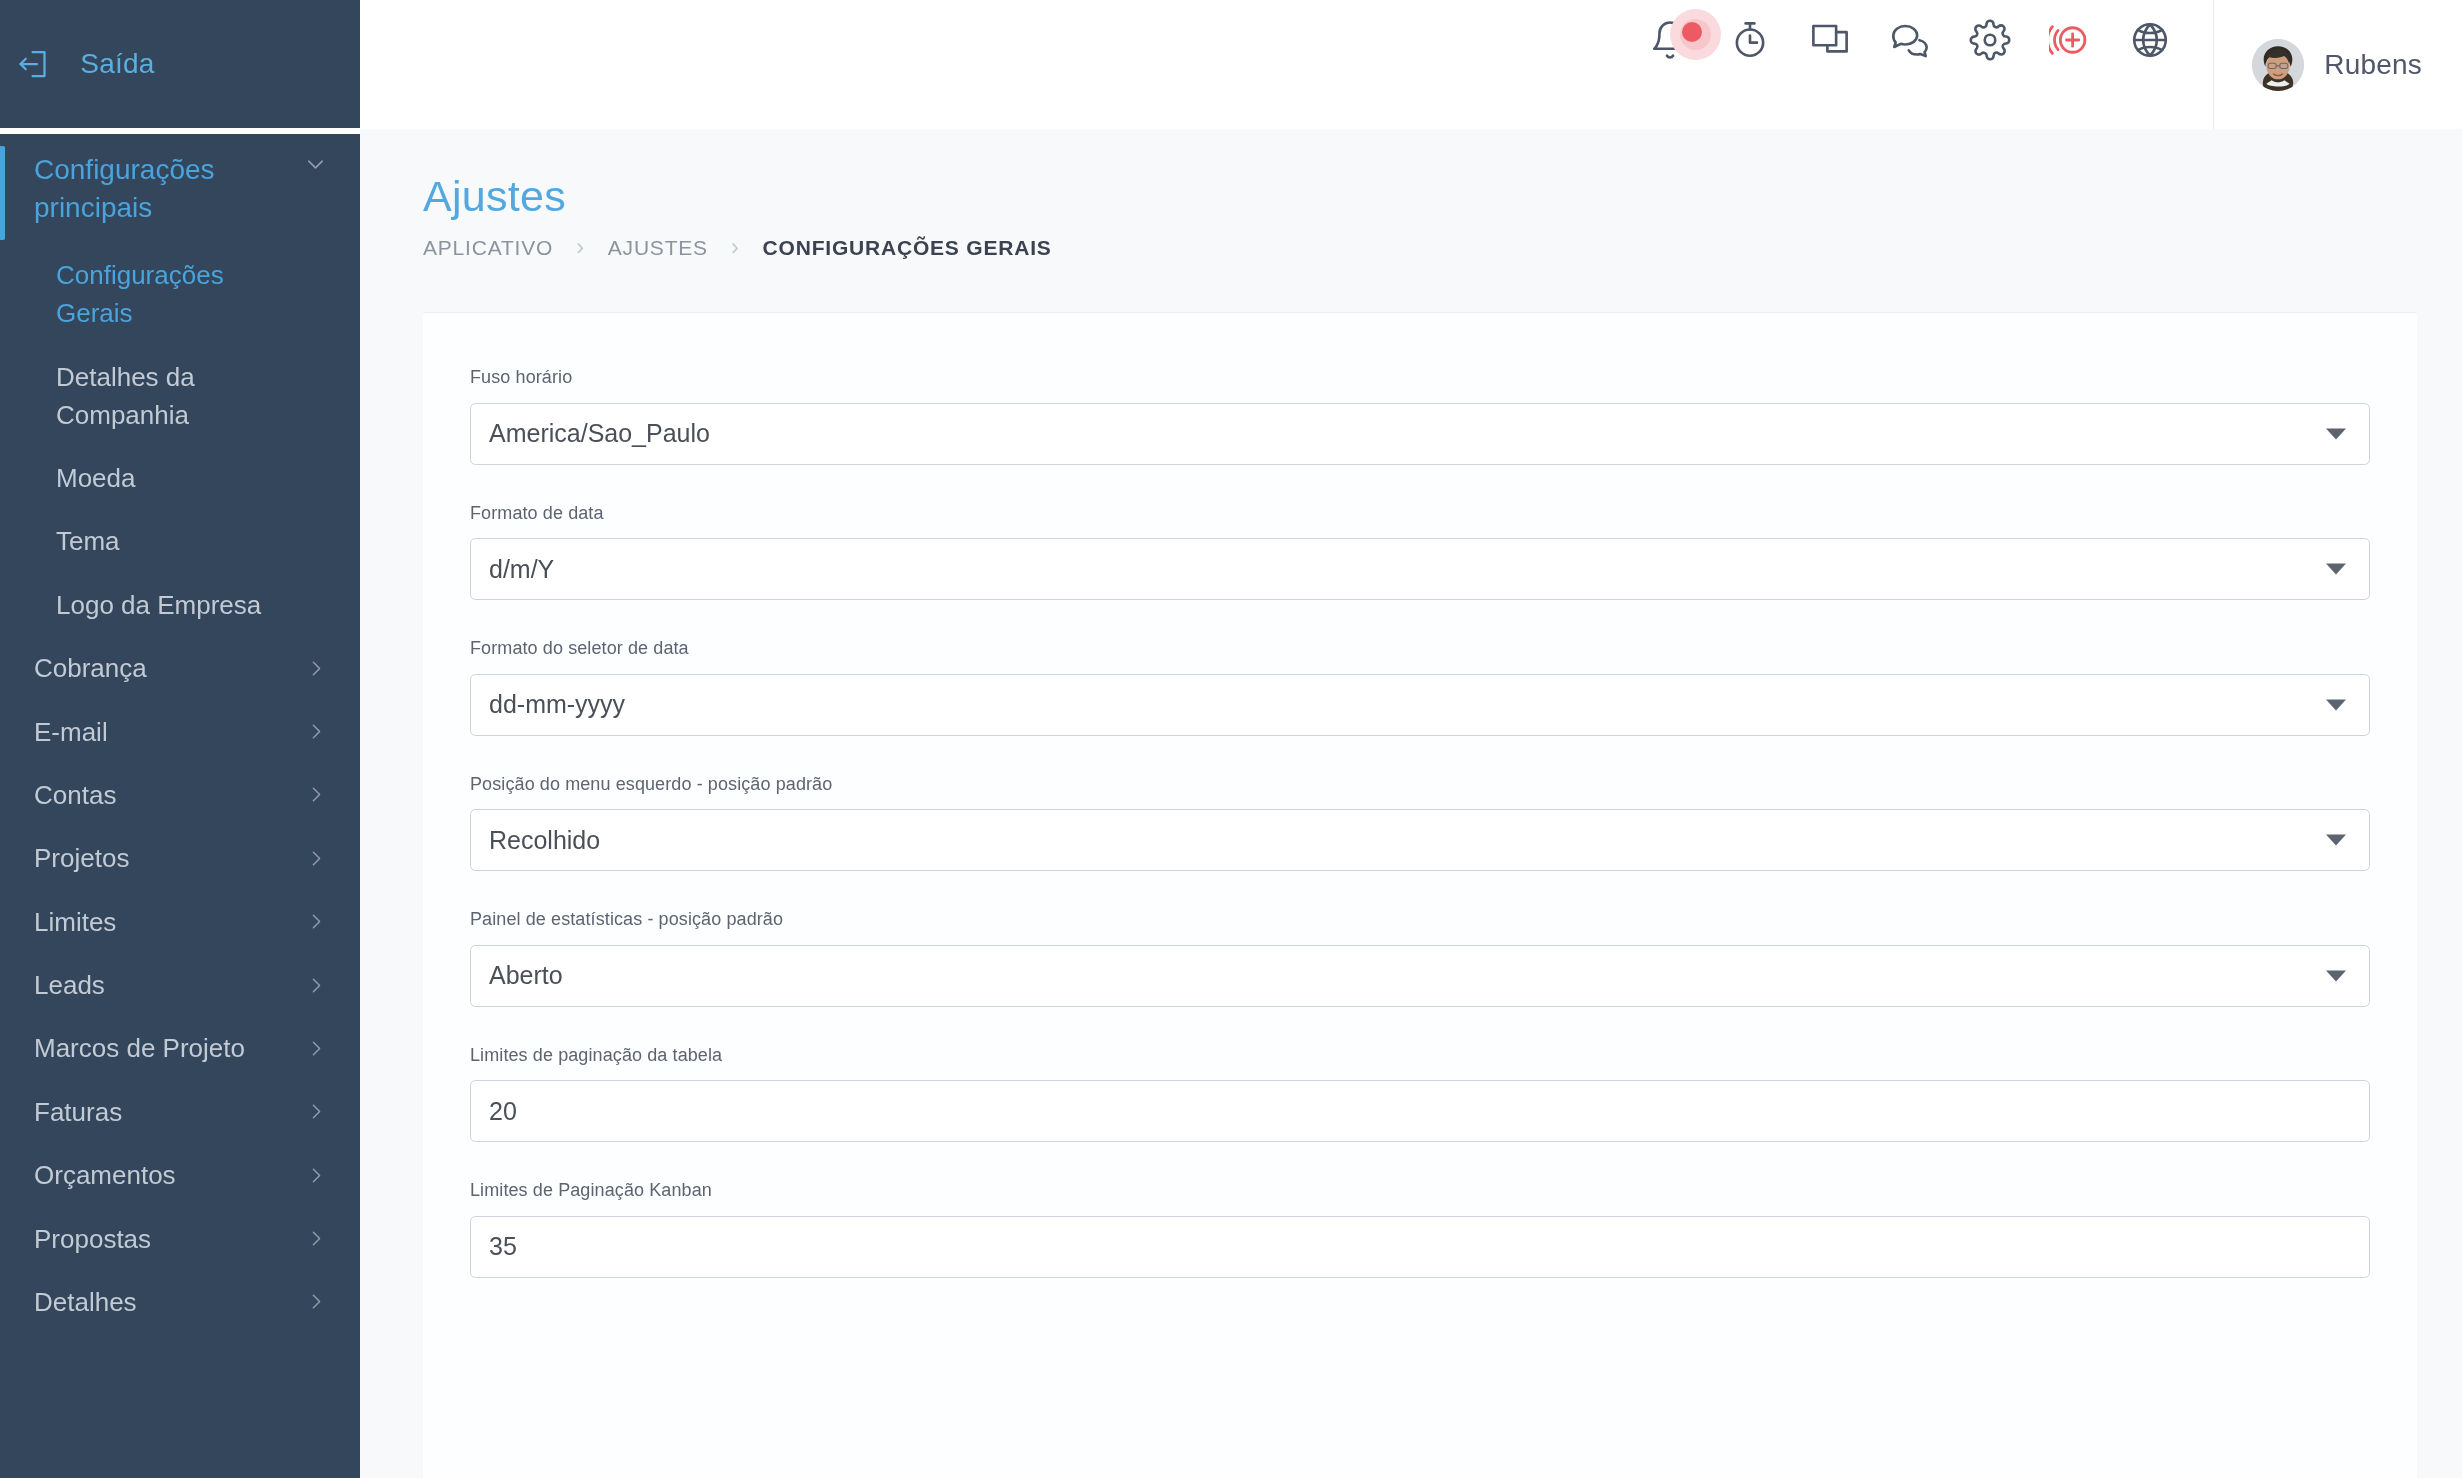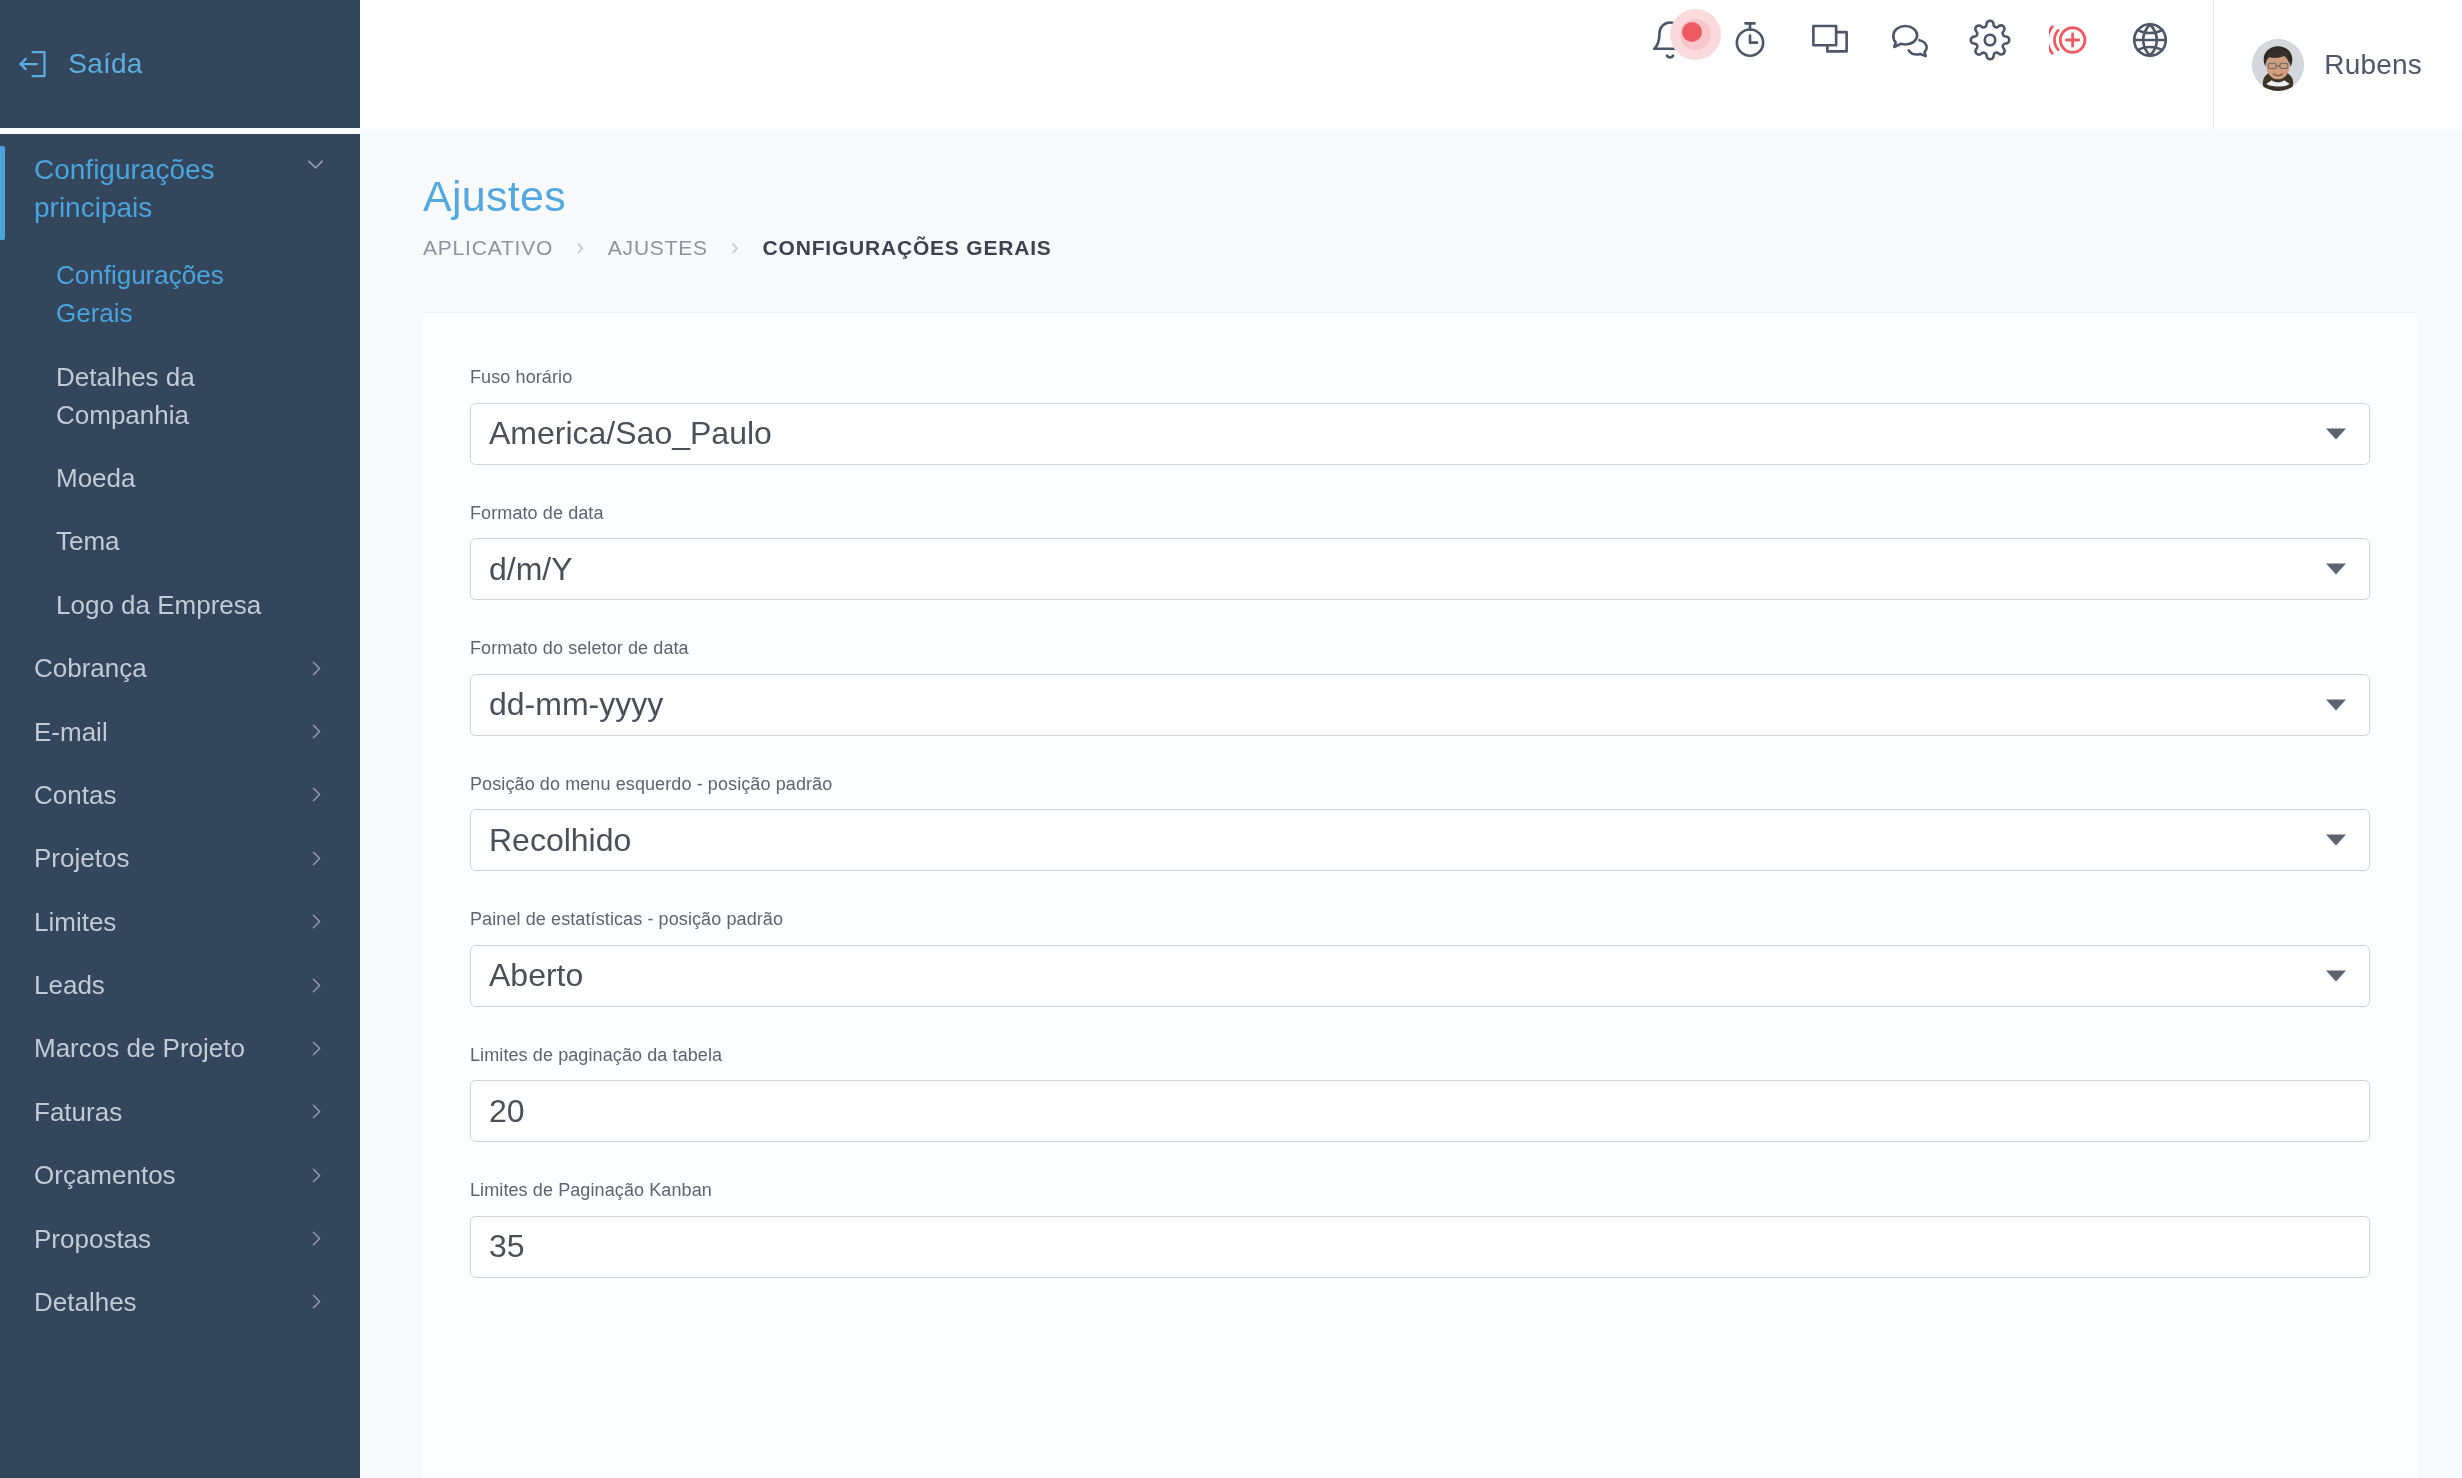--- a/index.html
+++ b/index.html
@@ -20,21 +20,21 @@
     overflow: hidden;
   }
   .logout-block {
     position: absolute; left: 0; top: 0;
     width: 360px; height: 128px;
     background: #34465c;
     display: flex; align-items: center;
     padding-left: 16.3px;
   }
   .logout-link {
-    display: flex; align-items: center; gap: 16px;
+    display: flex; align-items: center; gap: 28px;
     color: #5aaee0; font-size: 28px; font-weight: 300;
     letter-spacing: 0.2px;
     cursor: pointer;
   }
   .logout-icon { display: block; width: 36px; height: 36px; }
   .sidebar-gap {
     position: absolute; left: 0; top: 128px;
     width: 360px; height: 6.3px; background: #ffffff;
   }
   .nav {
@@ -151,21 +151,21 @@
   .control {
     position: relative;
     width: 1900px; height: 62px;
     background: #ffffff;
     border: 0.9px solid #ced4da;
     border-radius: 5.4px;
     display: flex; align-items: center;
     padding: 0 18px;
   }
   .control .value {
-    font-size: 32px; color: #4a5058; font-weight: 400;
+    font-size: 25px; color: #4a5058; font-weight: 400;
   }
   .caret {
     position: absolute; right: 23.5px; top: 50%; transform: translateY(-50%);
     width: 0; height: 0;
     border-left: 10px solid transparent;
     border-right: 10px solid transparent;
     border-top: 11px solid #5c6470;
   }
 </style>
 </head>

